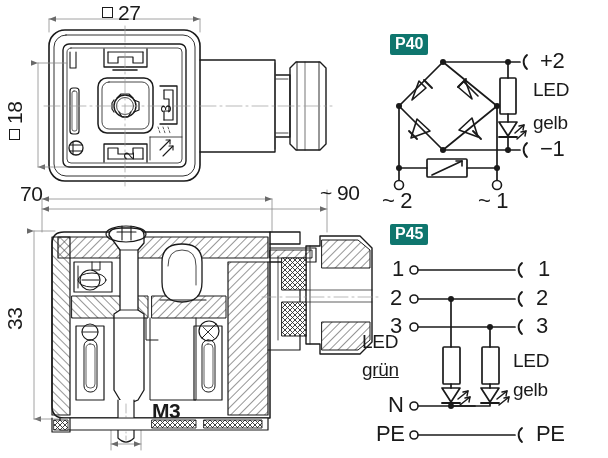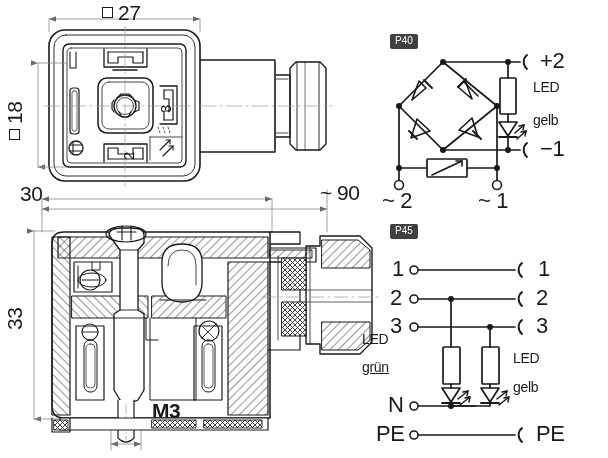--- a/index.html
+++ b/index.html
@@ -20,32 +20,32 @@
     white-space:nowrap;
     letter-spacing:-0.5px;
     line-height:1;
   }
   .dim{font-size:21px;}
   .rot90{transform:rotate(-90deg);transform-origin:left top;}
 
   
   .badge{
     position:absolute;
-    background:#404040;
+    background:#0f766e;
     color:#ffffff;
-    font-size:10px;
-    font-weight:400;
+    font-size:16px;
+    font-weight:700;
     letter-spacing:0px;
     padding:2px 5px 3px 5px;
     border-radius:2px;
     line-height:1;
   }
 
   
-  .ctxt{position:absolute;font-size:14px;color:#1a1a1a;white-space:nowrap;letter-spacing:-0.3px;line-height:1;}
+  .ctxt{position:absolute;font-size:19px;color:#1a1a1a;white-space:nowrap;letter-spacing:-0.3px;line-height:1;}
   .ctxt-term{font-size:22px;}
 
   
   .sq{
     display:inline-block;
     width:9px;height:9px;
     border:1.6px solid #1a1a1a;
     margin-right:5px;
     vertical-align:2px;
   }
@@ -239,21 +239,21 @@
 
   <div class="lbl dim" style="left:102px;top:2px;">
     <span class="sq"></span><span>27</span>
   </div>
 
   <div class="lbl dim rot90" style="left:4px;top:140px;">
     <span class="sq"></span><span>18</span>
   </div>
 
   <div class="lbl dim" style="left:20px;top:183px;">
-    <span>30</span>
+    <span>70</span>
   </div>
 
   <div class="lbl dim" style="left:320px;top:182px;">
     <span>~ 90</span>
   </div>
 
   <div class="lbl dim rot90" style="left:4px;top:330px;">
     <span>33</span>
   </div>
 

